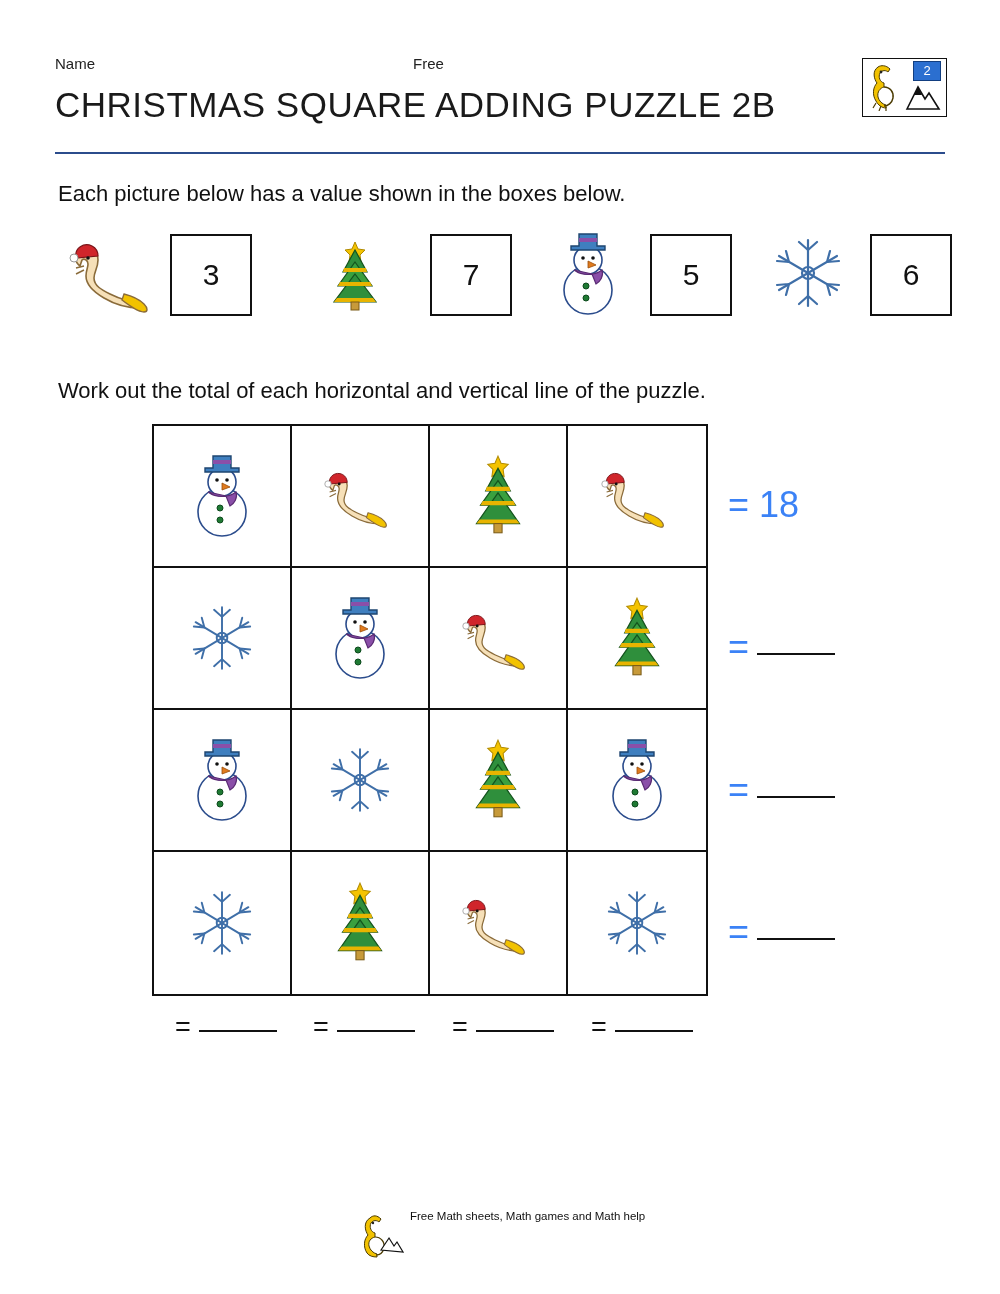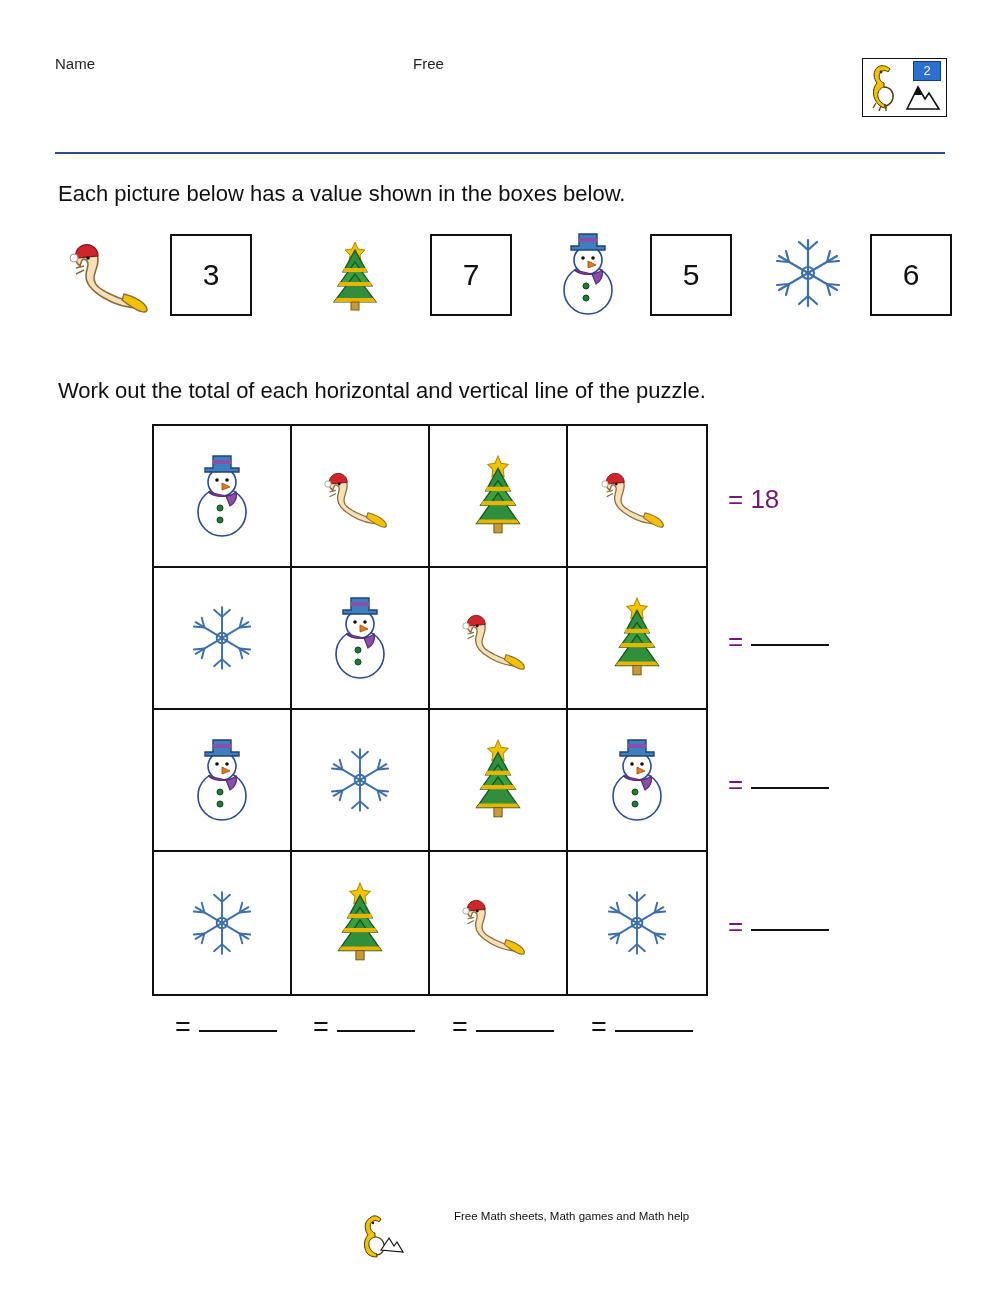--- a/index.html
+++ b/index.html
@@ -79,51 +79,52 @@
     border-right:2px solid #111;
     border-bottom:2px solid #111;
     box-sizing:border-box;
     position:relative;
   }
   .grow:last-child .gcell{border-bottom:none;}
   .gcell:last-child{border-right:none;}
   .cellpic{position:absolute;left:50%;top:50%;transform:translate(-50%,-50%);}
   
   .rowtot{
-    position:absolute;left:728px;font-size:26px;color:#701a75;white-space:nowrap;
+    position:absolute;left:728px;font-size:36px;color:#3b82f6;white-space:nowrap;
   }
   .blank{
     display:inline-block;border-bottom:2px solid #111;width:78px;height:1px;
     vertical-align:4px;margin-left:8px;
   }
   
   .coltot{
     position:absolute;top:1012px;font-size:27px;color:#111;white-space:nowrap;
   }
   
   .footer{
     position:absolute;left:358px;top:1208px;width:290px;height:54px;
   }
   .footer .fsal{position:absolute;left:0;top:6px;width:46px;height:44px;}
   .footer .ftxt1{
-    position:absolute;left:52px;top:2px;font-size:11.5px;color:#111;white-space:nowrap;margin-left:44px;
+    position:absolute;left:52px;top:2px;font-size:11.5px;color:#111;white-space:nowrap;
   }
   .footer .ftxt2{
     position:absolute;left:30px;top:18px;font-size:24px;color:#111;
     font-family:"DejaVu Sans", sans-serif; letter-spacing:-0.5px;white-space:nowrap;
   }
 </style>
 </head>
 <body>
 
 <div class="sheet">
 
   <div class="hdr">
     <div class="hdr-name">Name</div>
     <div class="hdr-date">Free</div>
+    <div class="title">CHRISTMAS SQUARE ADDING PUZZLE 2B</div>
   </div>
 
   <div class="rule"></div>
 
   <div class="logo-box">
     <svg class="sal" viewBox="0 0 34 48">
       <path d="M10 4 C4 8 6 16 9 20 C5 24 4 32 8 38 C10 42 14 45 18 45 L18 42 C14 41 11 38 10 34 C9 29 12 25 16 24 L16 20 C12 19 10 14 12 10 C14 7 18 7 20 9 L22 6 C18 2 13 2 10 4 Z" fill="#f2c200" stroke="#4a3a00" stroke-width="1"></path>
       <circle cx="13" cy="9" r="1.4" fill="#222"></circle>
       <path d="M16 24 c6 0 10 5 9 11 c-1 5 -5 8 -9 8" fill="none" stroke="#4a3a00" stroke-width="1.4"></path>
       <path d="M8 40 l-3 5 M13 43 l-2 5 M18 44 l0 4" stroke="#4a3a00" stroke-width="1.2" fill="none"></path>

